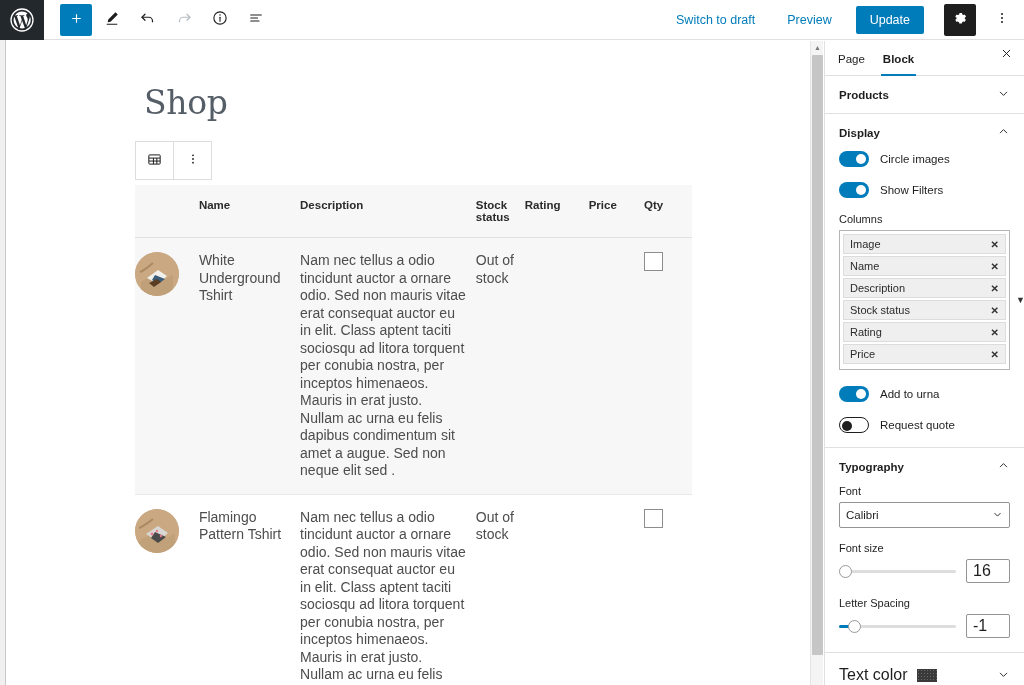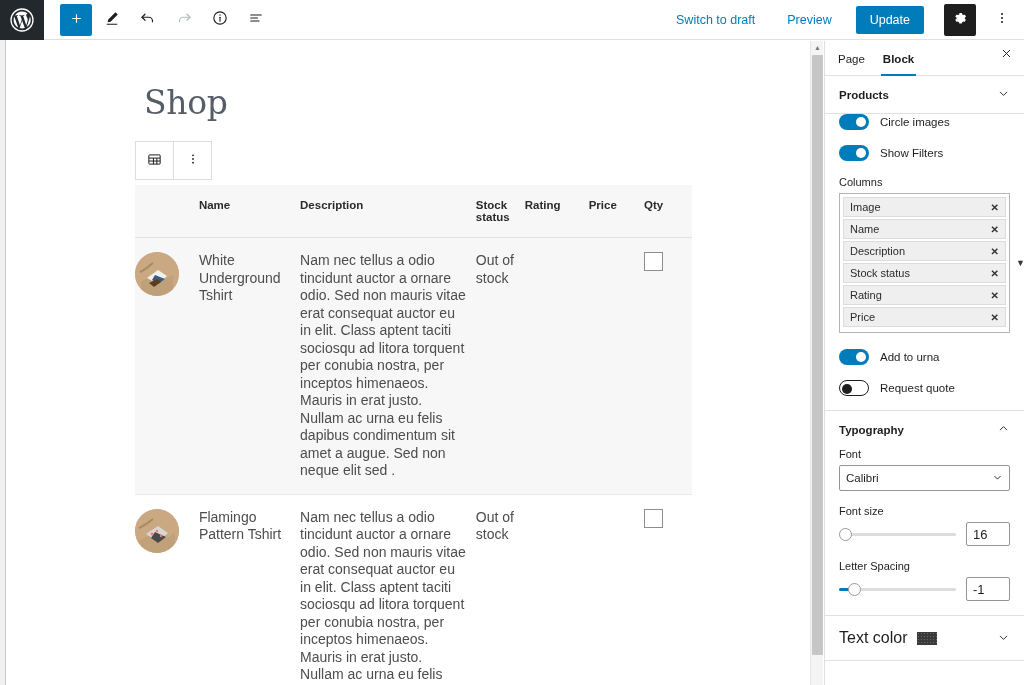--- a/index.html
+++ b/index.html
@@ -229,21 +229,21 @@
     flex:1; height:3px; background:#ddd; border-radius:2px; position:relative;
     cursor:pointer;
   }
   .slider-fill { position:absolute; left:0; top:0; height:3px; background:#007cba; border-radius:2px; }
   .slider-knob {
     position:absolute; top:-5px; width:13px; height:13px; border-radius:50%;
     background:#fff; border:1px solid #9a9a9a;
   }
   .num-input {
     width:44px; height:24px; border:1px solid #949494; border-radius:2px;
-    font-size:13px; padding:0 6px; font-family:"Liberation Sans", sans-serif;
+    font-size:16px; padding:0 6px; font-family:"Liberation Sans", sans-serif;
     color:#1e1e1e; background:#fff;
   }
   .select-box {
     width:100%; height:26px; border:1px solid #949494; border-radius:2px;
     background:#fff; font-size:11.5px; padding:9px 6px;
     font-family:"Liberation Sans", sans-serif; color:#1e1e1e;
     display:flex; align-items:center; justify-content:space-between; cursor:pointer;
   }
   .mb14 { margin-bottom:14px; }
 
@@ -462,20 +462,28 @@
       <span>Products</span>
       <span>
         <svg width="13" height="13" viewBox="0 0 24 24" fill="none" stroke="#1e1e1e" stroke-width="1.7" stroke-linecap="round" stroke-linejoin="round">
             <path d="M6 9.5l6 6 6-6"></path>
           </svg>
       </span>
     </div>
   </div>
 
   <div class="sb-panel">
+    <div class="sb-panel-header">
+      <span>Display</span>
+      <span>
+        <svg width="13" height="13" viewBox="0 0 24 24" fill="none" stroke="#1e1e1e" stroke-width="1.7" stroke-linecap="round" stroke-linejoin="round">
+            <path d="M6 14.5l6-6 6 6"></path>
+          </svg>
+      </span>
+    </div>
     <div class="sb-panel-body">
 
       <div class="toggle-row">
         <span class="toggle on">
             <span class="knob"></span>
           </span>
         <span class="toggle-label">Circle images</span>
       </div>
 
       <div class="toggle-row">

